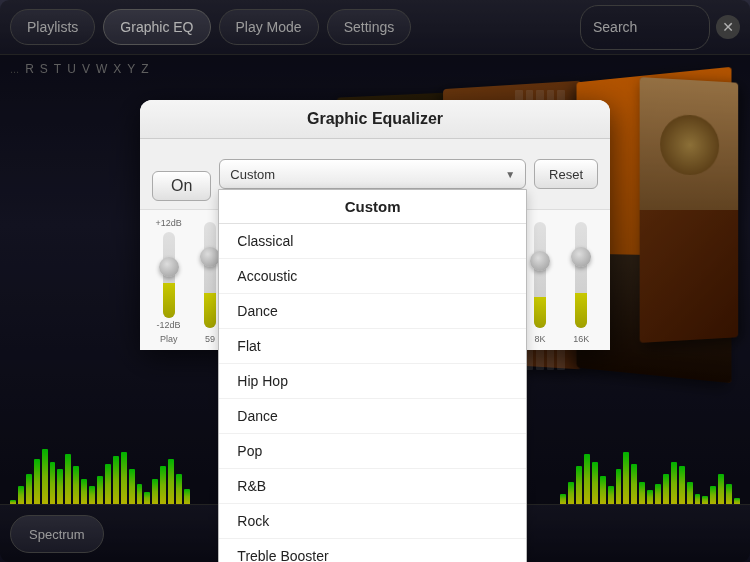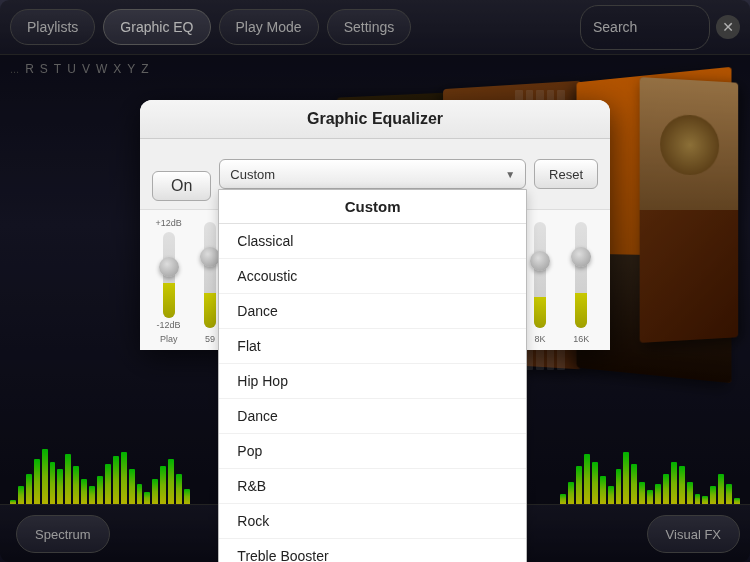--- a/index.html
+++ b/index.html
@@ -221,21 +221,21 @@
       padding: 0 18px;
       border-radius: 19px;
       border: 1px solid #555;
       background: linear-gradient(180deg, #3a3a4a 0%, #252535 100%);
       color: #ddd;
       font-size: 13px;
       cursor: pointer;
       display: flex; align-items: center;
     }
 
-    .corner-btn-left { left: 16px; }
+    .corner-btn-left { left: 10px; }
     .corner-btn-right { right: 10px; }
 
     
     .now-playing {
       position: absolute;
       bottom: 68px;
       left: 330px;
       color: #ccc;
       font-size: 12px;
       line-height: 1.5;
@@ -586,21 +586,20 @@
 
 <div class="bottom-bar">
   <button class="corner-btn corner-btn-left">Spectrum</button>
 
   <button class="bottom-btn">⏮</button>
   <button class="bottom-btn play">▶</button>
   <button class="bottom-btn">⏹</button>
   <button class="bottom-btn">⏸</button>
   <button class="bottom-btn">⏭</button>
 
-  <button class="corner-btn corner-btn-right">Visual FX</button>
 </div>
 
 <div class="eq-overlay">
   <div class="eq-dialog">
     <div class="eq-title-bar">
       <span class="eq-title">Graphic Equalizer</span>
     </div>
 
     <div class="eq-controls-row">
       <button class="eq-on-btn">On</button>

